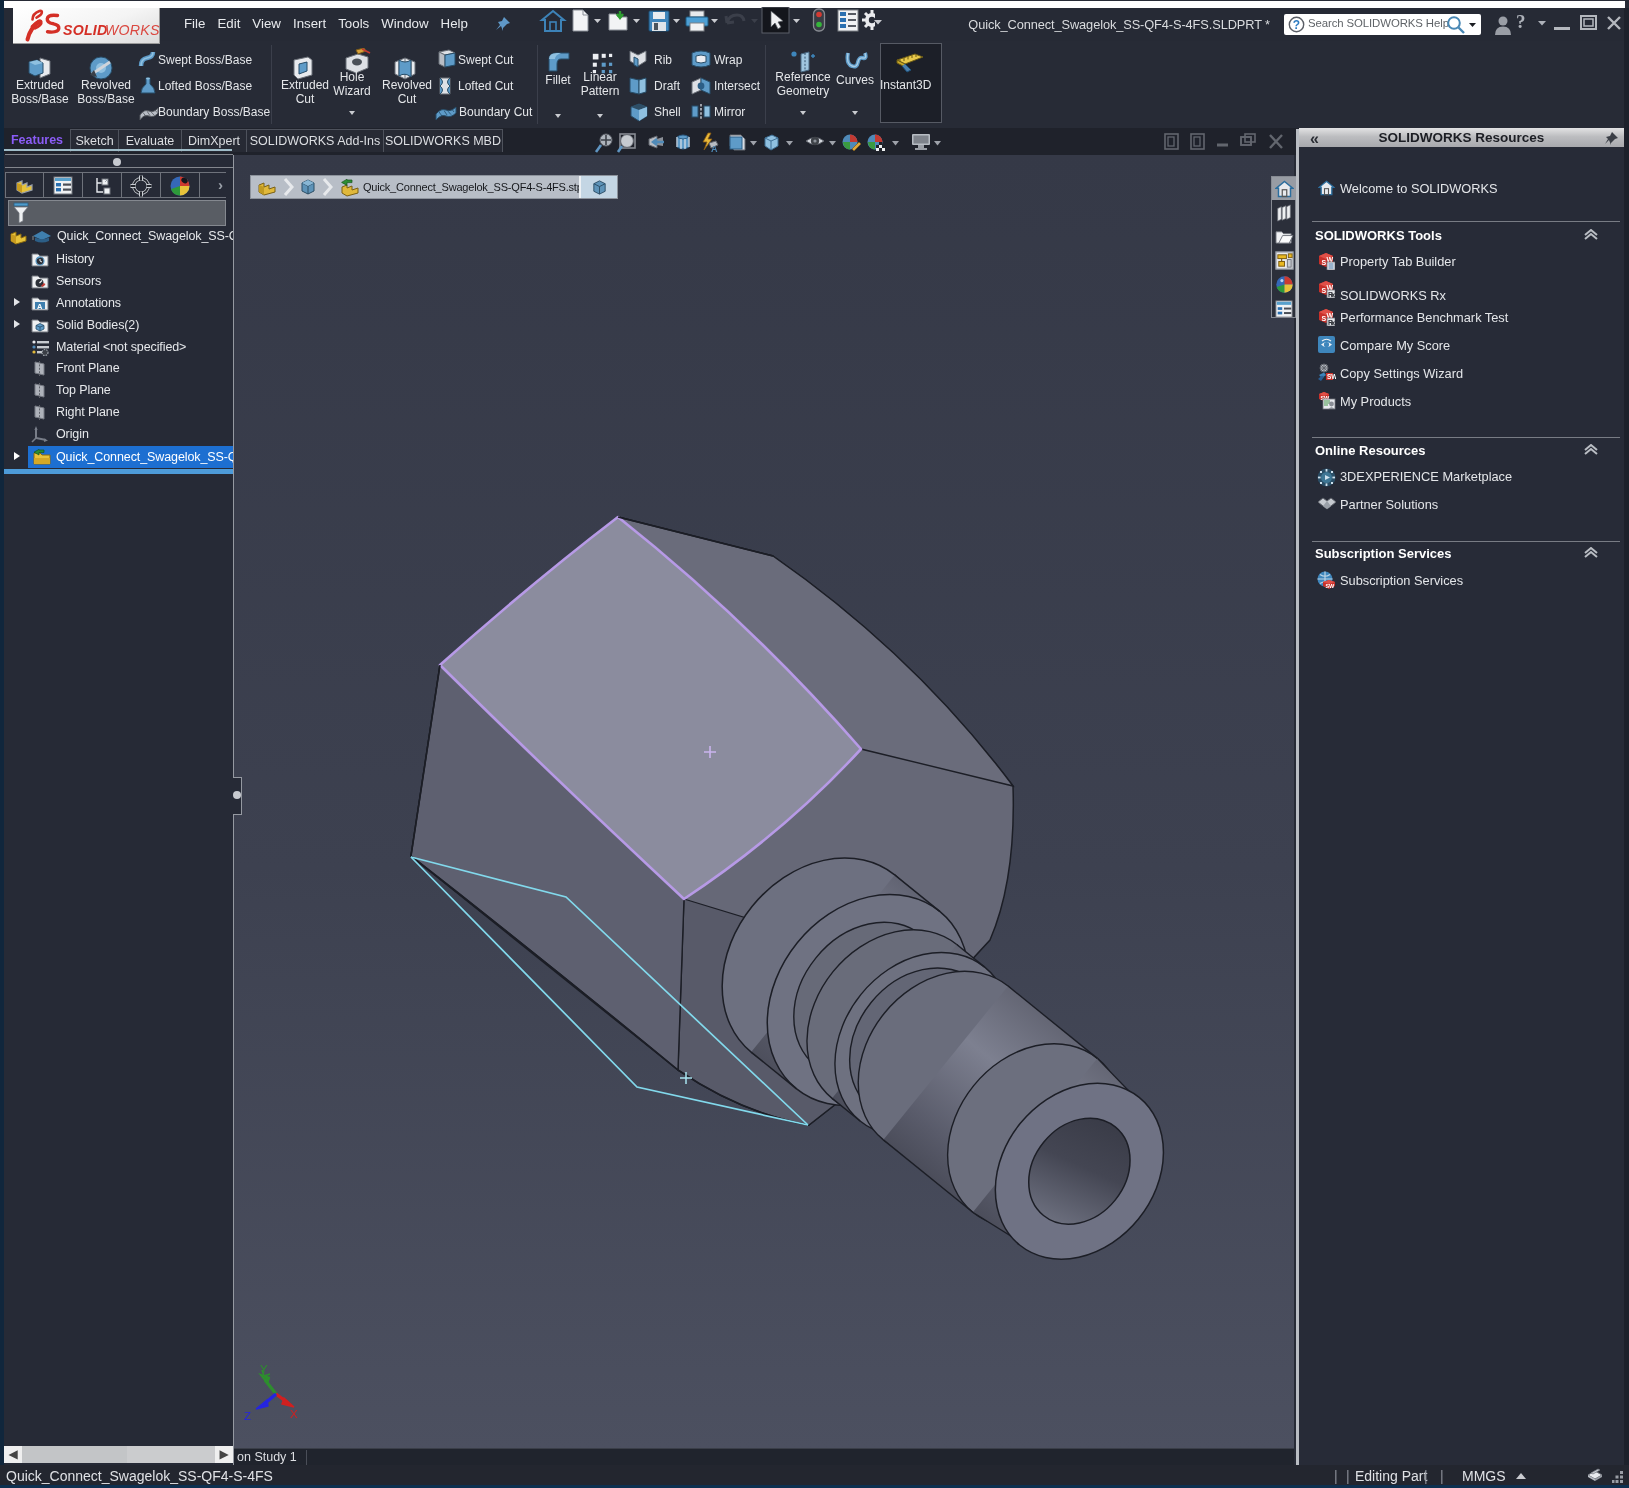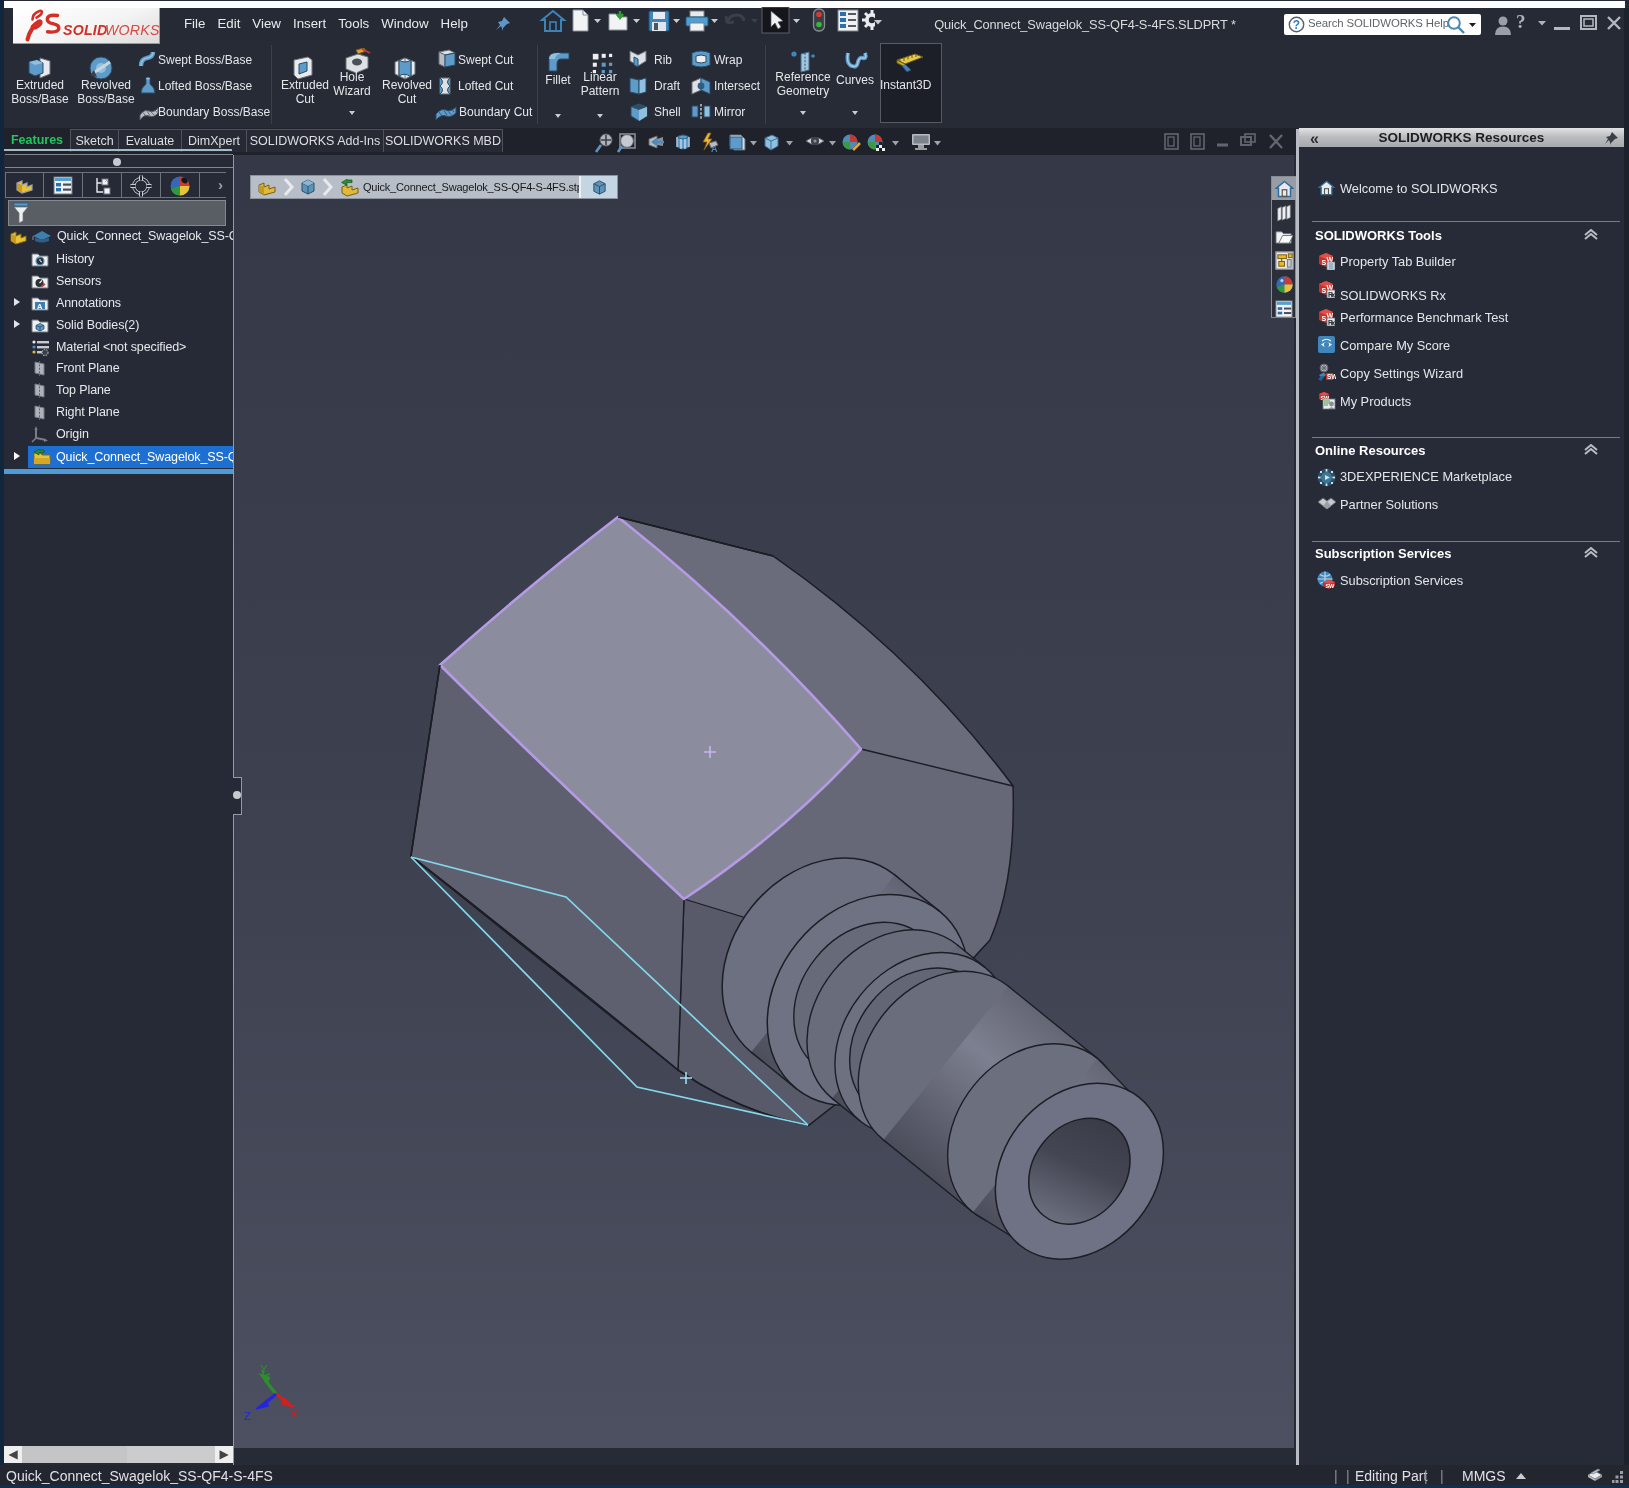--- a/index.html
+++ b/index.html
@@ -7,33 +7,33 @@
 body { font-family:"Liberation Sans", sans-serif; }
 #app { position:relative; width:1629px; height:1488px; background:#272b36; }
 .abs { position:absolute; }
 
 #leftedge { left:0; top:0; width:4px; height:1488px; background:#10263c; }
 #topwhite { left:4px; top:1px; width:1621px; height:7px; background:#ffffff; }
 #titlebar { left:4px; top:8px; width:1625px; height:33px; background:#262a35; }
 #logo { left:13px; top:8px; width:147px; height:36px; background:linear-gradient(160deg,#ffffff 0%,#f4f4f4 55%,#dcdcdc 100%); border-right:1px solid #9a9a9a; border-bottom:1px solid #9a9a9a; z-index:5; }
 #menus { left:178px; top:14px; height:22px; display:flex; gap:0; color:#e8eaed; font-size:13.3px; }
 #menus span { padding:2px 6px; }
-#apptitle { left:900px; top:17px; width:370px; text-align:center; color:#d9dbde; font-size:12.8px; letter-spacing:-0.1px; }
+#apptitle { left:900px; top:17px; width:370px; text-align:right; color:#d9dbde; font-size:12.8px; letter-spacing:-0.1px; }
 #searchbox { left:1284px; top:14px; width:197px; height:21px; background:#ffffff; border-radius:2px; display:flex; align-items:center; }
 #searchbox .stext { color:#606468; font-size:11.4px; white-space:nowrap; letter-spacing:-0.1px; }
 #qat { left:525px; top:7px; width:360px; height:28px; }
 
 #ribbon { left:4px; top:41px; width:1625px; height:87px; background:#272b36; }
 .rsep { position:absolute; top:4px; width:1px; height:79px; background:#3b3f4b; }
 .rlabel { position:absolute; color:#e4e6e9; font-size:12px; text-align:center; line-height:13.5px; white-space:nowrap; }
 .caret { position:absolute; width:0; height:0; border-left:3.5px solid transparent; border-right:3.5px solid transparent; border-top:4px solid #c9cbd0; }
 
 #tabrow { left:4px; top:128px; width:1625px; height:27px; background:#1f222b; }
 .rtab { position:absolute; top:1px; height:23px; border:1px solid #4e525c; border-bottom:none; background:#272a34; color:#dcdee2; font-size:12.5px; text-align:center; line-height:22px; white-space:nowrap; }
-#tab-features { border:none; background:#1f222b; color:#22c55e; font-weight:bold; }
+#tab-features { border:none; background:#1f222b; color:#8b5cf6; font-weight:bold; }
 
 #leftpanel { left:4px; top:155px; width:229px; height:1310px; background:#262a36; }
 #lp-topline1 { left:4px; top:149px; width:228px; height:2px; background:#9fbcc8; }
 #lp-topline2 { left:5px; top:154px; width:228px; height:1px; background:#83868d; }
 #lp-dot { left:113px; top:158px; width:8px; height:8px; border-radius:50%; background:#c7cad0; }
 #lp-line3 { left:5px; top:167px; width:228px; height:1px; background:#83868d; }
 #lp-edge { left:233px; top:155px; width:1px; height:1310px; background:#9599a1; }
 
 #lptabs { left:5px; top:172px; width:221px; height:26px; border-top:1px solid #6e727b; border-bottom:1px solid #6e727b; }
 .lptab { position:absolute; top:0; width:39px; height:25px; border-right:1px solid #6e727b; display:flex; align-items:center; justify-content:center; }
@@ -938,20 +938,24 @@
     </svg>
   <svg class="abs" style="left:1317px;top:571px" width="19" height="19" viewBox="0 0 19 19">
       <circle cx="8" cy="8" r="7.5" fill="#3e86bc"></circle>
       <path d="M3 3.5 Q8 7 13 3.5 M3 12.5 Q8 9 13 12.5 M8 0.5 L8 15.5 M0.5 8 L15.5 8" stroke="#bcd4e6" stroke-width="1.2" fill="none"></path>
       <path d="M6 11 L12 9 L18 11 L18 15 L12 18 L6 15 Z" fill="#c8302a"></path>
       <path d="M6 11 L12 13 L18 11 L12 9 Z" fill="#e05048"></path>
       <text x="8.4" y="17" font-size="5.5" font-weight="bold" fill="#fff">SW</text>
     </svg>
   <div class="rp-item" style="top:573px">Subscription Services</div>
   <div class="abs" id="rightedge"></div>
+  <div class="abs" id="motionbar">
+      <span class="mtab" style="left:3px">on Study 1</span>
+      <span style="position:absolute;left:72px;top:1px;width:1px;height:15px;background:#4a4e58"></span>
+    </div>
   <div class="abs" id="statusbar">
     <span style="position:absolute;left:6px;top:3px">Quick_Connect_Swagelok_SS-QF4-S-4FS</span>
     <span style="position:absolute;left:1334px;top:3px;color:#8a8e98">|</span>
     <span style="position:absolute;left:1346px;top:3px;color:#8a8e98">|</span>
     <span style="position:absolute;left:1355px;top:3px">Editing Part</span>
     <span style="position:absolute;left:1424px;top:3px;color:#8a8e98">|</span>
     <span style="position:absolute;left:1440px;top:3px;color:#8a8e98">|</span>
     <span style="position:absolute;left:1462px;top:3px">MMGS</span>
     <svg class="abs" style="left:1516px;top:8px" width="10" height="7">
         <path d="M5 0 L10 6 L0 6 Z" fill="#c9cbd0"></path>

